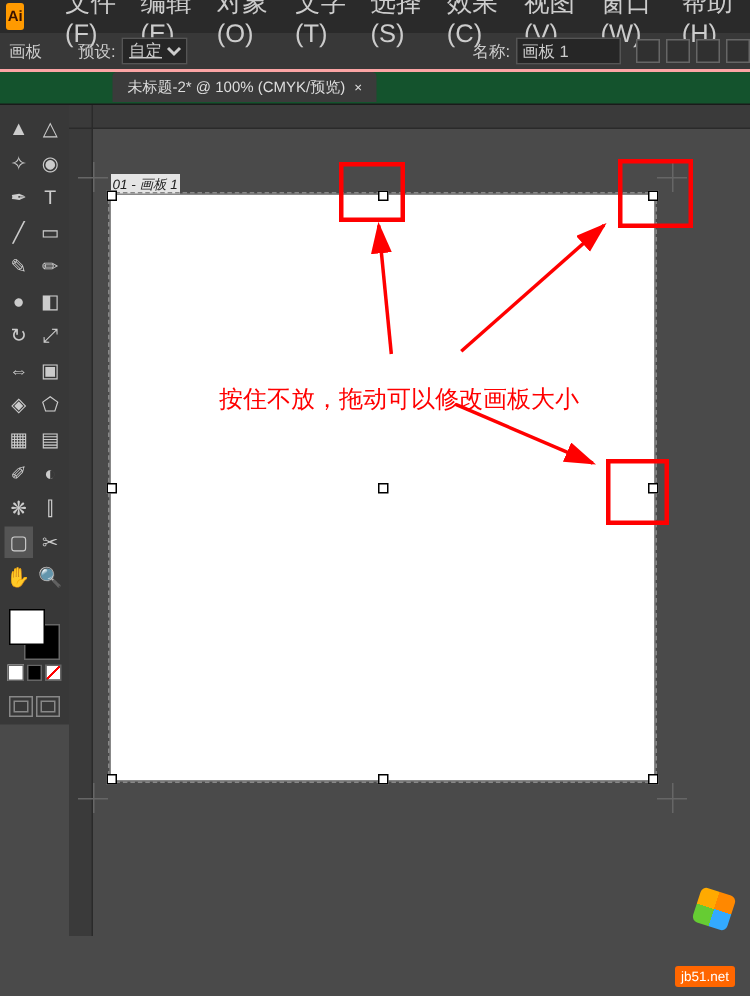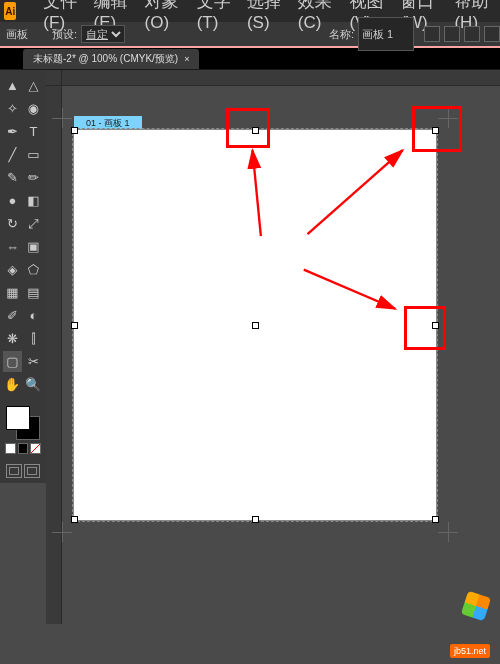--- a/index.html
+++ b/index.html
@@ -6,25 +6,25 @@
   body { width: 500px; height: 664px; overflow: hidden; background: #4a4a4a; font-family: "Microsoft YaHei", sans-serif; font-size: 11px; color: #ccc; position: relative; }
   
   .menubar { background: #2a2a2a; height: 22px; display: flex; align-items: center; padding-left: 4px; }
   .menubar .ai-logo { width: 18px; height: 18px; background: #ff9a00; color: #3a1200; font-weight: bold; font-size: 10px; display: flex; align-items: center; justify-content: center; border-radius: 2px; margin-right: 21px; }
   .menubar .menu-item { padding: 0 6px; cursor: pointer; font-size: 17px; }
   
   .optionsbar { background: #383838; height: 26px; display: flex; align-items: center; padding-left: 6px; font-size: 11px; border-bottom: 2px solid #fca5a5; }
   .optionsbar .lbl { margin-right: 4px; }
   .optionsbar select, .optionsbar input { background: #262626; color: #ccc; border: 1px solid #555; height: 18px; font-size: 11px; }
   .optionsbar select { margin-right: 24px; text-decoration: underline; }
-  .optionsbar .name-input { width: 56px; padding: 16px 3px; margin-right: 6px; }
+  .optionsbar .name-input { width: 70px; padding: 0 3px; margin-right: 6px; }
   .optionsbar .spacer { flex: 1; }
   .optionsbar .square-btn { width: 16px; height: 16px; border: 1px solid #666; margin-left: 4px; background: #303030; cursor: pointer; }
   
-  .tabbar { background: #000000; height: 22px; display: flex; align-items: center; padding-left: 23px; border-bottom: 1px solid #1a1a1a; }
+  .tabbar { background: #14532d; height: 22px; display: flex; align-items: flex-start; padding-left: 75px; border-bottom: 1px solid #1a1a1a; }
   .tabbar .tab { background: #3b3b3b; padding: 3px 10px; font-size: 10px; color: #ddd; border-top-left-radius: 3px; border-top-right-radius: 3px; display: flex; align-items: center; }
   .tabbar .tab .x { margin-left: 6px; font-size: 9px; cursor: pointer; }
   
   .toolbox { position: absolute; top: 70px; left: 0; width: 46px; background: #383838; padding: 4px 2px; }
   .toolrow { display: flex; }
   .tool { width: 21px; height: 21px; margin: 1px; display: flex; align-items: center; justify-content: center; color: #ccc; font-size: 13px; cursor: pointer; }
   .tool.active { background: #555; }
   .swatches { margin-top: 6px; padding: 2px; }
   .swatch-main { position: relative; width: 34px; height: 34px; margin: 2px auto; }
   .swatch-fg { position: absolute; top: 0; left: 0; width: 24px; height: 24px; background: #fff; border: 1px solid #000; }
@@ -36,21 +36,21 @@
   .mini-sw.red { background: linear-gradient(135deg, #fff 45%, red 45%, red 55%, #fff 55%); }
   .tool-icons-bottom { margin-top: 6px; display:flex; justify-content:center; }
   .tool-icons-bottom .t { width:16px; height:14px; border:1px solid #888; margin:1px; position:relative; }
   .tool-icons-bottom .t:before { content:""; position:absolute; inset:2px; border:1px solid #888; }
   
   .canvas-area { position: absolute; top: 70px; left: 46px; right: 0; bottom: 40px; background: #4a4a4a; }
   .rulers-corner { position:absolute; top:0; left:0; width:16px; height:16px; background:#3a3a3a; border-right:1px solid #2a2a2a; border-bottom:1px solid #2a2a2a; }
   .ruler-h { position:absolute; top:0; left:16px; right:0; height:16px; background:#3a3a3a; border-bottom:1px solid #2a2a2a; }
   .ruler-v { position:absolute; top:16px; left:0; bottom:0; width:16px; background:#3a3a3a; border-right:1px solid #2a2a2a; }
   .artboard-wrap { position:absolute; top:60px; left:28px; width:362px; height:390px; }
-  .artboard-label { position:absolute; top:-14px; left:0; font-size:9px; background:#7dd3fc; color:#222; padding:1px 12px; }
+  .artboard-label { position:absolute; top:-14px; left:0; font-size:9px; background:#e5e5e5; color:#222; padding:1px 1px;font-style:italic; }
   .artboard { position:absolute; inset:0; background:#fff; outline: 1px solid #888; }
   .artboard-dash { position:absolute; inset:-2px; border: 1px dashed #888; pointer-events:none; }
   .crop-mark { position:absolute; width:20px; height:20px; }
   .crop-mark:before, .crop-mark:after { content:""; position:absolute; background:#666; }
   .crop-mark:before { width:1px; height:20px; left:10px; }
   .crop-mark:after { height:1px; width:20px; top:10px; }
   .cm-tl { top:-22px; left:-22px; }
   .cm-tr { top:-22px; right:-22px; }
   .cm-bl { bottom:-22px; left:-22px; }
   .cm-br { bottom:-22px; right:-22px; }
@@ -204,20 +204,21 @@
     <div class="handle h-bl"></div>
     <div class="handle h-bm"></div>
     <div class="handle h-br"></div>
     <div class="handle h-c"></div>
   </div>
 
   <div class="red-box" style="top:38px; left:180px; width:44px; height:40px;"></div>
   <div class="red-box" style="top:36px; left:366px; width:50px; height:46px;"></div>
   <div class="red-box" style="top:236px; left:358px; width:42px; height:44px;"></div>
 
+  <div class="anno-text" style="top:186px; left:100px;">按住不放，拖动可以修改画板大小</div>
 
   <svg class="arrows" viewBox="0 0 454 594">
     <defs>
       <marker id="ah" markerWidth="10" markerHeight="10" refX="8" refY="3" orient="auto">
         <path d="M0,0 L9,3 L0,6 Z" fill="red"></path>
       </marker>
     </defs>
     <line x1="214" y1="178" x2="205" y2="86" stroke="red" stroke-width="2.5" marker-end="url(#ah)"></line>
     <line x1="264" y1="176" x2="366" y2="86" stroke="red" stroke-width="2.5" marker-end="url(#ah)"></line>
     <line x1="260" y1="214" x2="358" y2="256" stroke="red" stroke-width="2.5" marker-end="url(#ah)"></line>

